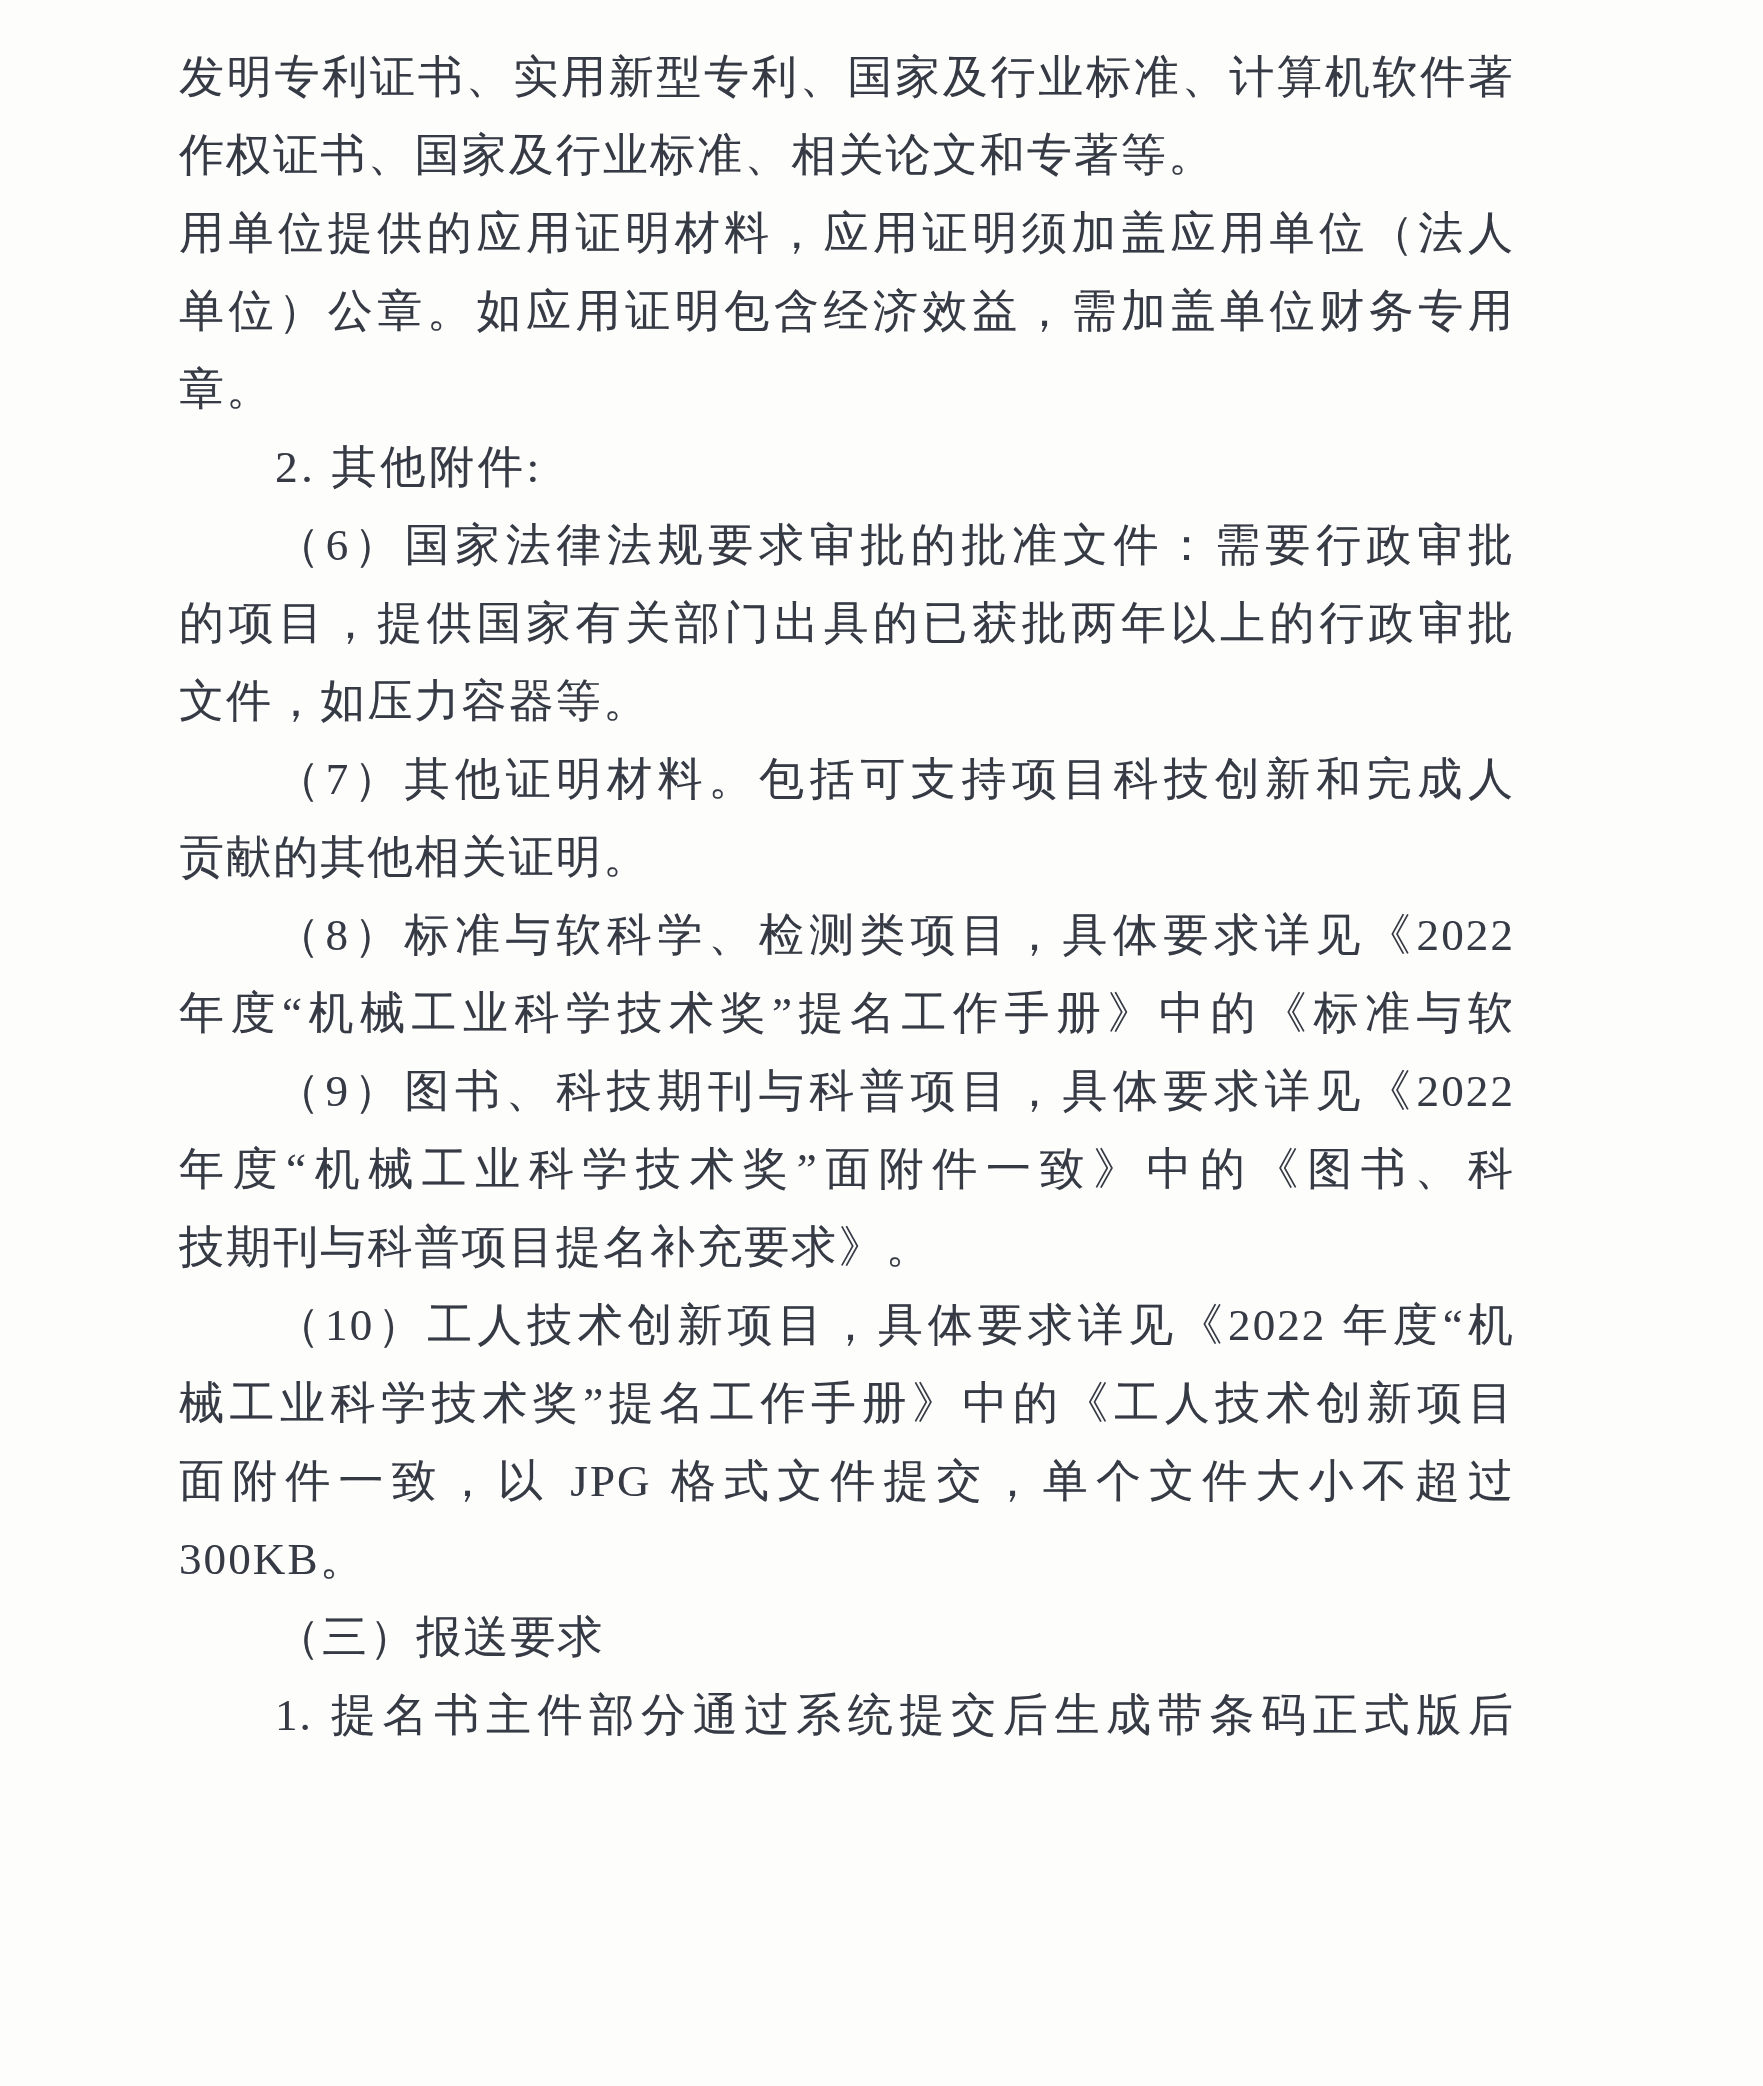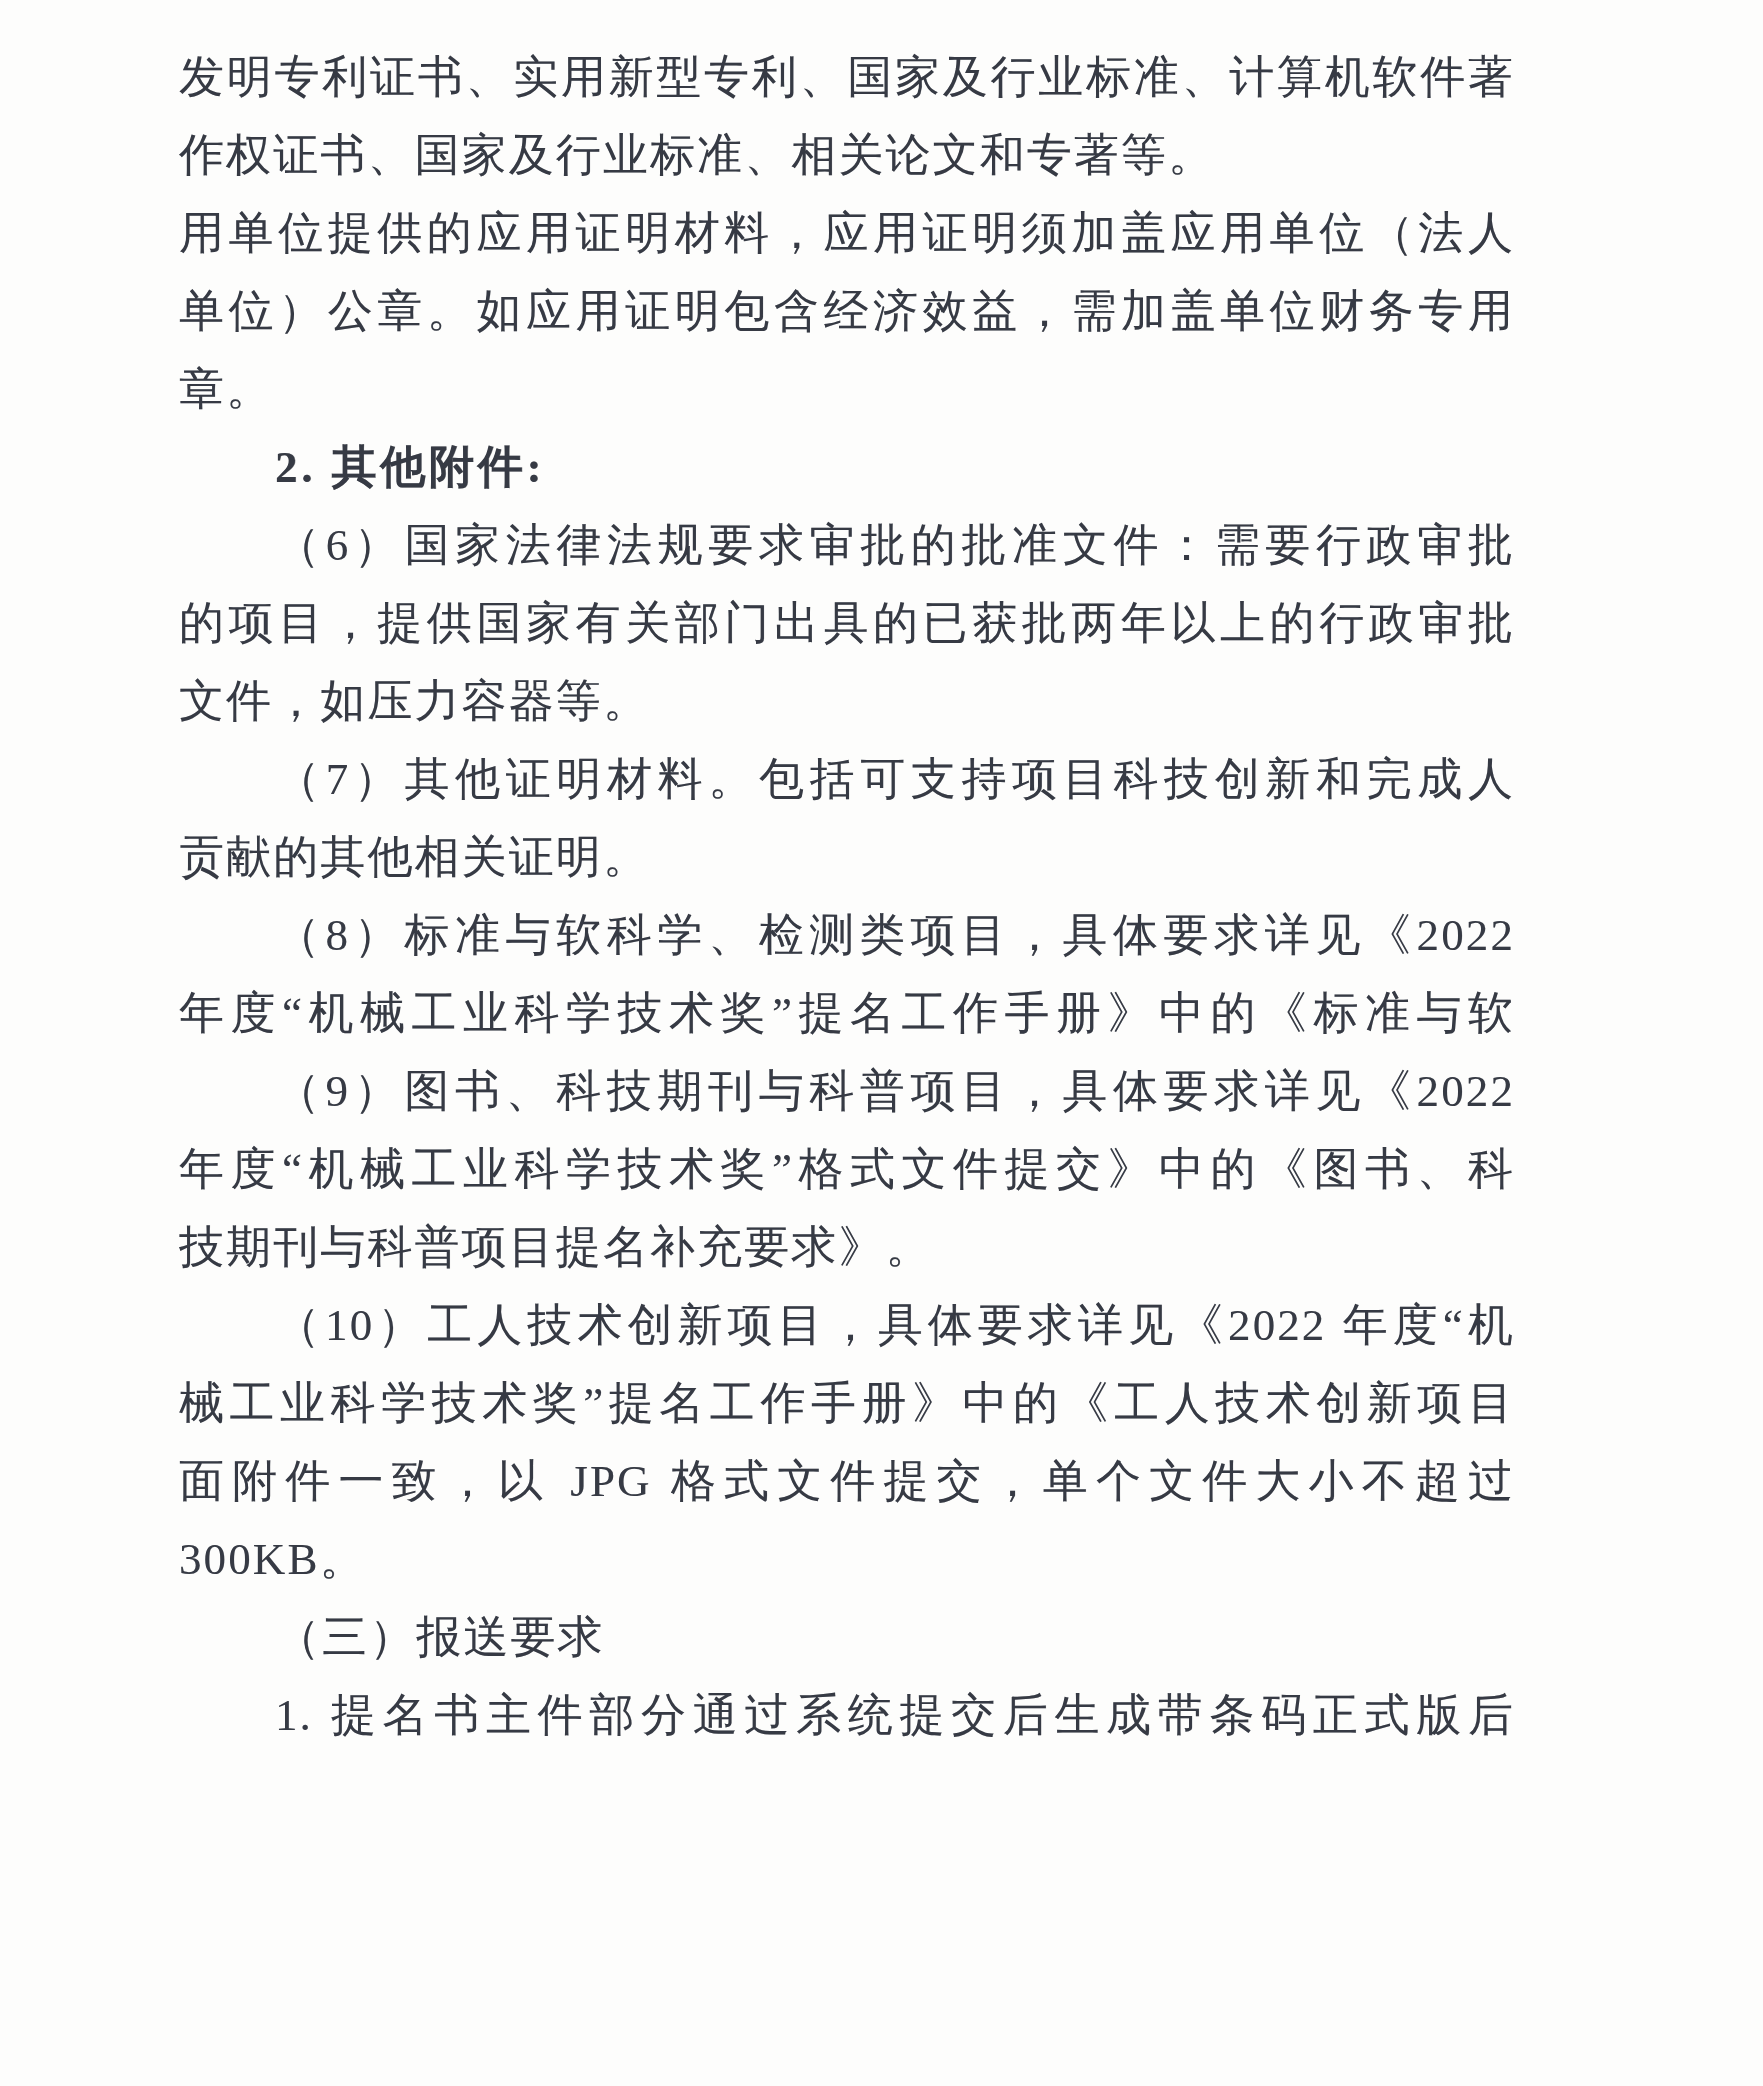--- a/index.html
+++ b/index.html
@@ -39,21 +39,21 @@
     text-align: justify;
     text-align-last: justify;
     overflow: hidden;
   }
   
   .line.ind {
     text-indent: 96px;
   }
   
   .line.b {
-    font-weight: 700;
+    font-weight: 400;
     letter-spacing: 3.8px;
     text-shadow: 0.4px 0.4px 0.4px rgba(30,33,40,0.45);
   }
 </style>
 </head>
 <body style="background: rgb(253, 253, 252);">
 
 <main class="page">
   <div class="content" style="color: rgb(54, 58, 68);">
     <div class="line j">发明专利证书、实用新型专利、国家及行业标准、计算机软件著</div>
@@ -63,21 +63,21 @@
     <div class="line">章。</div>
     <div class="line ind b">2. 其他附件:</div>
     <div class="line j ind">（6）国家法律法规要求审批的批准文件：需要行政审批</div>
     <div class="line j">的项目，提供国家有关部门出具的已获批两年以上的行政审批</div>
     <div class="line">文件，如压力容器等。</div>
     <div class="line j ind">（7）其他证明材料。包括可支持项目科技创新和完成人</div>
     <div class="line">贡献的其他相关证明。</div>
     <div class="line j ind">（8）标准与软科学、检测类项目，具体要求详见《2022</div>
     <div class="line j">年度“机械工业科学技术奖”提名工作手册》中的《标准与软</div>
     <div class="line j ind">（9）图书、科技期刊与科普项目，具体要求详见《2022</div>
-    <div class="line j">年度“机械工业科学技术奖”格式文件提交》中的《图书、科</div>
+    <div class="line j">年度“机械工业科学技术奖”面附件一致》中的《图书、科</div>
     <div class="line">技期刊与科普项目提名补充要求》。</div>
     <div class="line j ind">（10）工人技术创新项目，具体要求详见《2022 年度“机</div>
     <div class="line j">械工业科学技术奖”提名工作手册》中的《工人技术创新项目</div>
     <div class="line j">面附件一致，以 JPG 格式文件提交，单个文件大小不超过</div>
     <div class="line">300KB。</div>
     <div class="line ind">（三）报送要求</div>
     <div class="line j ind">1. 提名书主件部分通过系统提交后生成带条码正式版后</div>
 
   </div>
 

